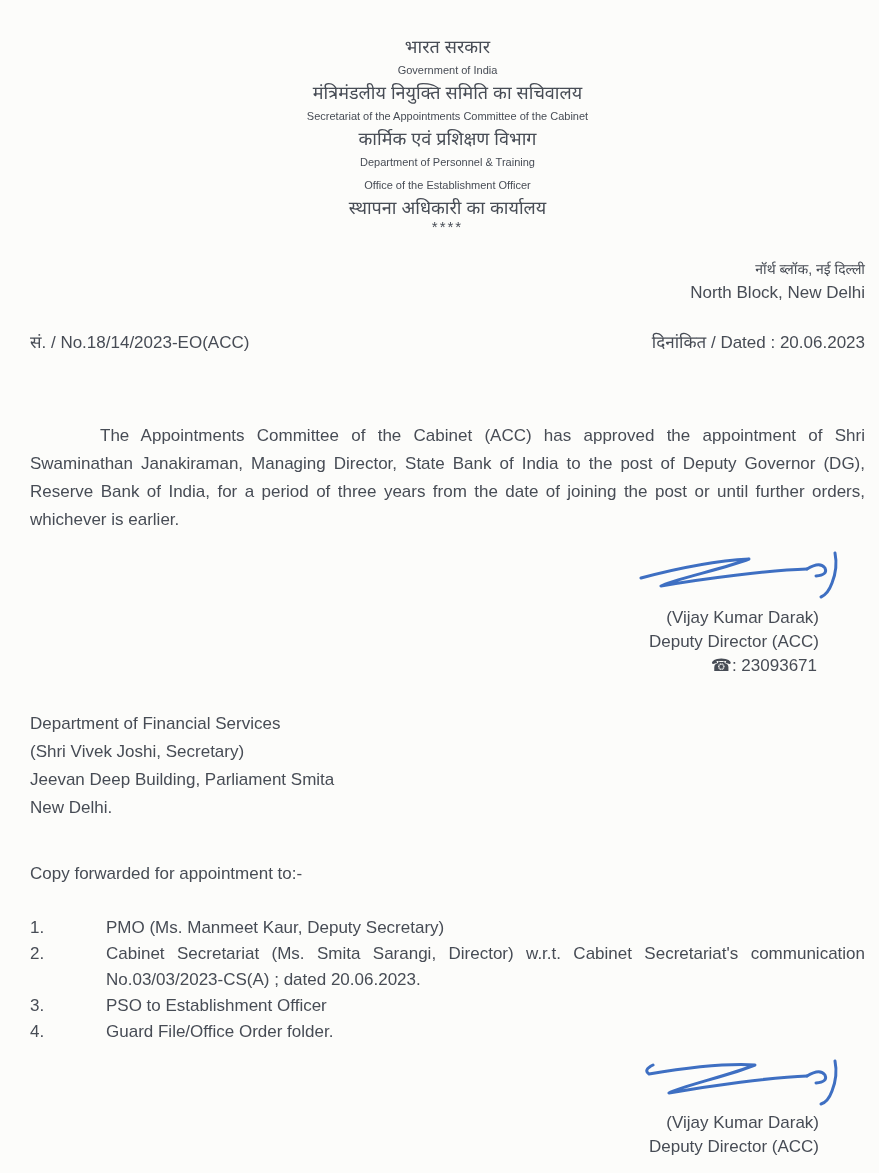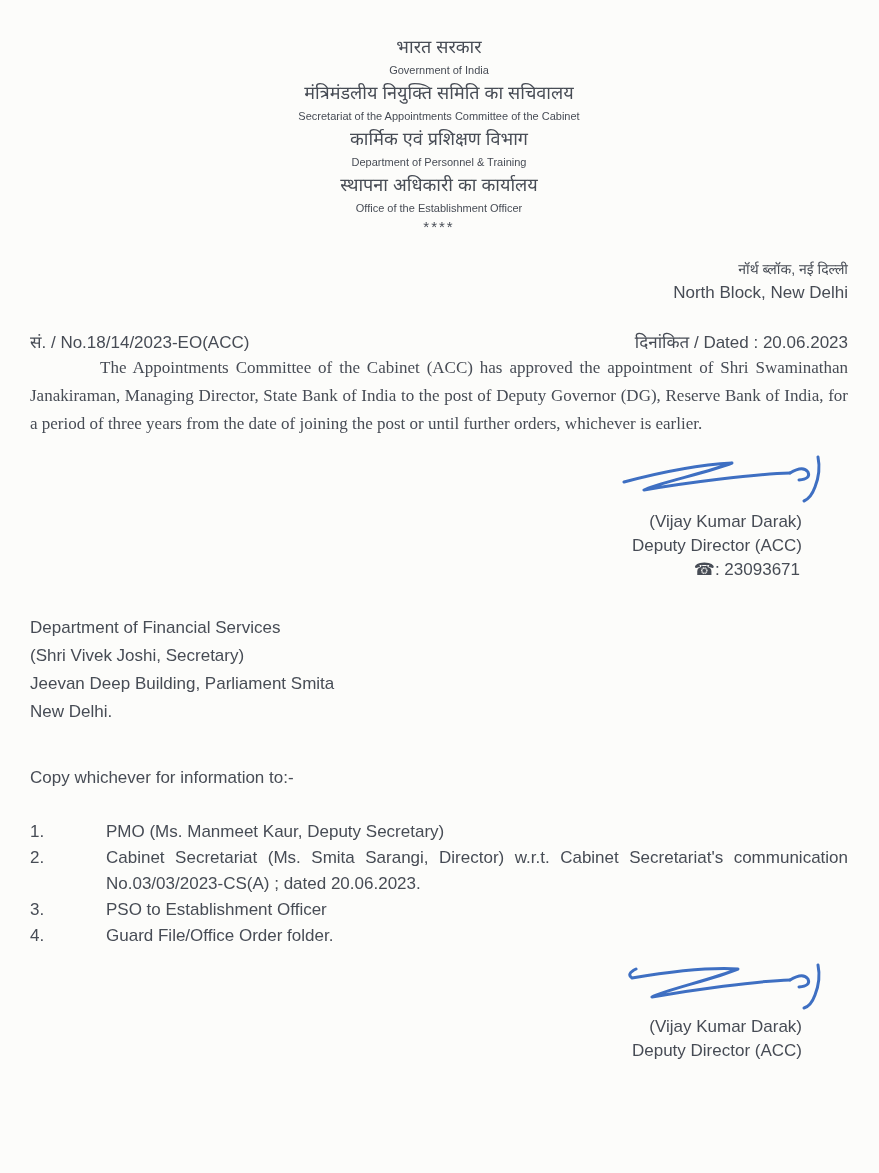--- a/index.html
+++ b/index.html
@@ -11,41 +11,41 @@
   html, body { background: #e8e8e6; }
   .page {
     position: relative;
     width: 879px;
     height: 1173px;
     margin: 0 auto;
     background: var(--paper);
     color: var(--ink);
     font-family: "Liberation Sans", sans-serif;
     font-size: 17px;
-    padding: 36px 31px 18px 30px;
+    padding: 36px 14px 18px 30px;
     overflow: hidden;
   }
   .letterhead { text-align: center; }
   .hline { line-height: 23px; font-size: 11px; }
   .hline.hi { font-size: 18px; }
   .stars { line-height: 13px; font-size: 15px; letter-spacing: 2px; }
   .location-block { text-align: right; margin-top: 24px; line-height: 24px; }
   .location-block .hi { font-size: 14px; }
   .ref-line {
     display: flex;
     justify-content: space-between;
     margin-top: 26px;
     line-height: 23px;
     gap: 7px;
   }
   .body-par {
+    margin-top: 68px;
     text-align: justify;
     line-height: 28px;
     text-indent: 70px;
-    font-family: Liberation Serif, serif;
   }
   .sig-block { margin-top: 14px; text-align: right; }
   .sig-block svg { display: block; margin-left: auto; margin-right: 4px; }
   .sig-lines { padding-right: 46px; line-height: 24px; }
   .sig-lines .phone-line { padding-right: 2px; }
   .addressee { margin-top: 32px; line-height: 28px; }
   .copy-heading { margin-top: 40px; line-height: 23px; }
   .copy-list { margin-top: 30px; }
   .copy-item { display: flex; line-height: 26px; }
   .copy-item .num { width: 76px; flex: 0 0 76px; }
@@ -58,22 +58,22 @@
 
 <div class="page">
 
   <div class="letterhead">
     <div class="hline hi">भारत सरकार</div>
     <div class="hline">Government of India</div>
     <div class="hline hi">मंत्रिमंडलीय नियुक्ति समिति का सचिवालय</div>
     <div class="hline">Secretariat of the Appointments Committee of the Cabinet</div>
     <div class="hline hi">कार्मिक एवं प्रशिक्षण विभाग</div>
     <div class="hline">Department of Personnel &amp; Training</div>
+    <div class="hline">Office of the Establishment Officer</div>
     <div class="hline hi">स्थापना अधिकारी का कार्यालय</div>
-    <div class="hline">Office of the Establishment Officer</div>
     <div class="stars">****</div>
   </div>
 
   <div class="location-block">
     <div class="hi">नॉर्थ ब्लॉक, नई दिल्ली</div>
     <div>North Block, New Delhi</div>
   </div>
 
   <div class="ref-line">
     <span>सं. / No.18/14/2023-EO(ACC)</span>
@@ -97,21 +97,21 @@
     </div>
   </div>
 
   <div class="addressee">
     <div>Department of Financial Services</div>
     <div>(Shri Vivek Joshi, Secretary)</div>
     <div>Jeevan Deep Building, Parliament Smita</div>
     <div>New Delhi.</div>
   </div>
 
-  <div class="copy-heading">Copy whichever for information to:-</div>
+  <div class="copy-heading">Copy forwarded for appointment to:-</div>
 
   <div class="copy-list">
     <div class="copy-item">
       <span class="num">1.</span>
       <span class="txt">PMO (Ms. Manmeet Kaur, Deputy Secretary)</span>
     </div>
     <div class="copy-item justified">
       <span class="num">2.</span>
       <span class="txt">Cabinet Secretariat (Ms. Smita Sarangi, Director) w.r.t. Cabinet Secretariat's communication No.03/03/2023-CS(A) ; dated 20.06.2023.</span>
     </div>

